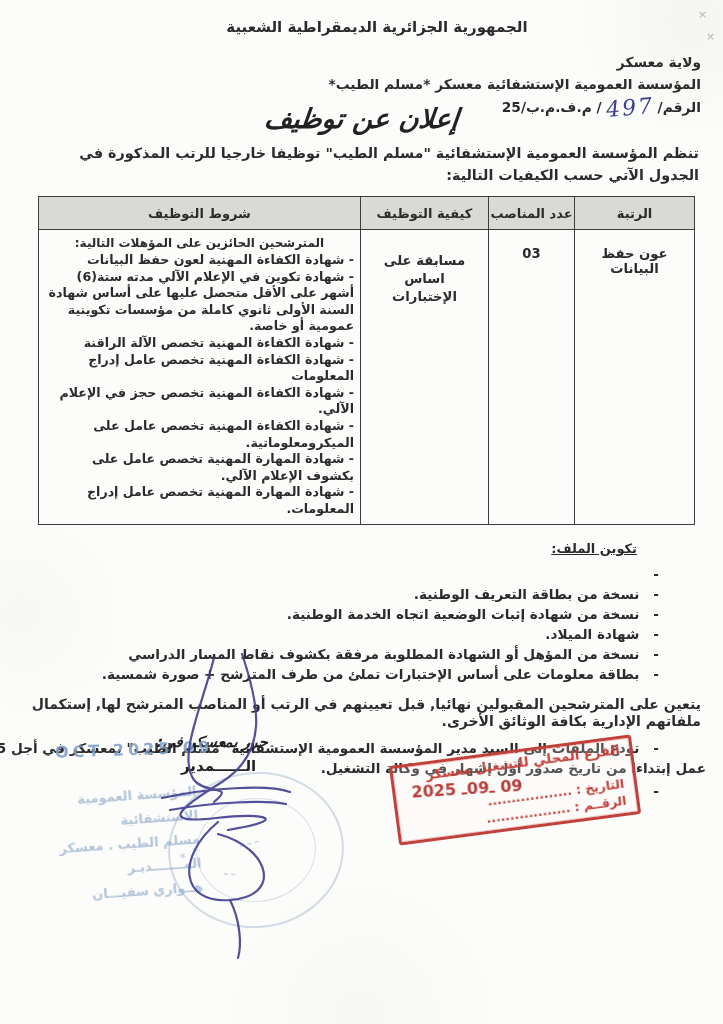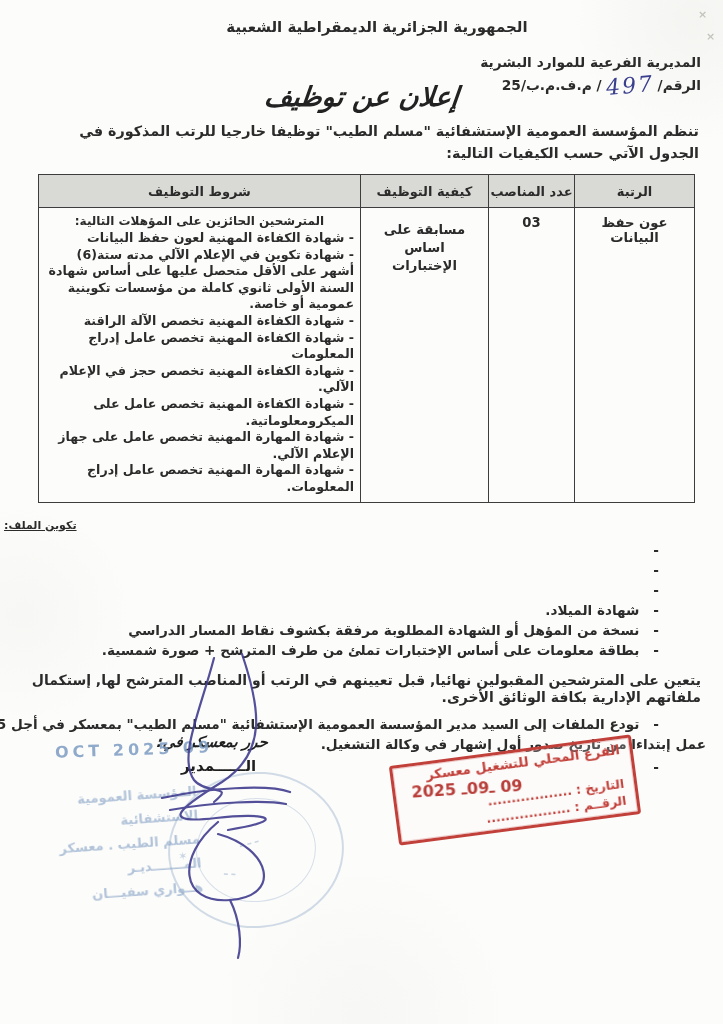--- a/index.html
+++ b/index.html
@@ -36,28 +36,28 @@
   }
   .intro{margin:8px 24px 0 26px;font-weight:700;font-size:14.3px;line-height:22px;text-align:right;}
   table.jobs{
     border-collapse:collapse;margin:10px 28px 0 38px;width:657px;
     table-layout:fixed;
   }
   table.jobs th,table.jobs td{border:1.6px solid #3d3d3d;}
   table.jobs th{
     background:#d9d9d5;font-size:13px;font-weight:700;height:30px;text-align:center;
   }
-  td.cell-top{vertical-align:top;text-align:center;font-weight:700;font-size:13.2px;padding-top:7px;}
+  td.cell-top{vertical-align:top;text-align:center;font-weight:700;font-size:13.2px;padding-top:16px;}
   td.cond{vertical-align:top;padding:5px 6px 6px 6px;height:190px;}
   .cond-intro{text-align:center;font-weight:700;font-size:12px;line-height:17px;}
   .cond-item{text-align:right;font-weight:700;font-size:12.6px;line-height:16.6px;}
   .method-text{display:block;width:110px;margin:6px auto 0 auto;line-height:18px;}
   .file-heading{
-    margin:16px 86px 0 4px;font-weight:700;font-size:11px;text-decoration:underline;
-    text-align:left;
+    margin:16px 86px 0 10px;font-weight:700;font-size:13px;text-decoration:underline;
+    text-align:right;
   }
   .file-list{margin:8px 0 0 0;padding:0 64px 0 0;}
   .dash-row{display:flex;gap:14px;font-weight:700;font-size:13.6px;line-height:20px;text-align:right;}
   .dash-row .dash{flex:0 0 auto;}
   .note1{margin:12px 22px 0 24px;font-weight:700;font-size:14px;line-height:17.5px;text-align:right;}
   .deposit-wrap{margin-top:7px;}
   .deposit-line1{white-space:nowrap;}
   .deposit-line2{padding:0 17px 0 0;font-weight:700;font-size:13.6px;line-height:20px;text-align:right;}
   .warning-row{margin-top:3px;}
   .u{text-decoration:underline;}
@@ -114,21 +114,22 @@
 <div class="page">
 
   <span class="corner-mark" style="left:698px;top:8px;">×</span>
   <span class="corner-mark" style="left:706px;top:30px;">×</span>
 
   <div class="head-top">
     <div class="center-line">الجمهورية الجزائرية الديمقراطية الشعبية</div>
   </div>
 
   <div class="letterhead">
-    <div>المديرية الفرعية للموارد البشرية</div>
+    <div>ولاية معسكر</div>
+    <div>المؤسسة العمومية الإستشفائية معسكر *مسلم الطيب*</div>
     <div class="ref-line">
       <span>الرقم/</span>
       <span class="handwritten-number">497</span>
       <span>/ م.ف.م.ب/25</span>
     </div>
   </div>
 
   <div class="doc-title">إعلان عن توظيف</div>
 
   <div class="intro">تنظم المؤسسة العمومية الإستشفائية "مسلم الطيب" توظيفا خارجيا للرتب المذكورة في الجدول الآتي حسب الكيفيات التالية:</div>
@@ -154,37 +155,39 @@
         <span class="method-text">مسابقة على اساس الإختبارات</span>
       </td>
       <td class="cond">
         <div class="cond-intro">المترشحين الحائزين على المؤهلات التالية:</div>
         <div class="cond-item">- شهادة الكفاءة المهنية لعون حفظ البيانات</div>
         <div class="cond-item">- شهادة تكوين في الإعلام الآلي مدته ستة(6) أشهر على الأقل متحصل عليها على أساس شهادة السنة الأولى ثانوي كاملة من مؤسسات تكوينية عمومية أو خاصة.</div>
         <div class="cond-item">- شهادة الكفاءة المهنية تخصص الآلة الراقنة</div>
         <div class="cond-item">- شهادة الكفاءة المهنية تخصص عامل إدراج المعلومات</div>
         <div class="cond-item">- شهادة الكفاءة المهنية تخصص حجز في الإعلام الآلي.</div>
         <div class="cond-item">- شهادة الكفاءة المهنية تخصص عامل على الميكرومعلوماتية.</div>
-        <div class="cond-item">- شهادة المهارة المهنية تخصص عامل على جهاز الإعلام الآلي.</div>
+        <div class="cond-item">- شهادة المهارة المهنية تخصص عامل على بكشوف الإعلام الآلي.</div>
         <div class="cond-item">- شهادة المهارة المهنية تخصص عامل إدراج المعلومات.</div>
       </td>
     </tr>
   </tbody>
     </table>
 
   <div class="file-heading">تكوين الملف:</div>
   <div class="file-list">
     <div class="dash-row">
       <span class="dash">-</span>
     </div>
     <div class="dash-row">
       <span class="dash">-</span>
-    </div>
-    <div class="dash-row">
-      <span class="dash">-</span>
+      <span>نسخة من بطاقة التعريف الوطنية.</span>
+    </div>
+    <div class="dash-row">
+      <span class="dash">-</span>
+      <span>نسخة من شهادة إثبات الوضعية اتجاه الخدمة الوطنية.</span>
     </div>
     <div class="dash-row">
       <span class="dash">-</span>
       <span>شهادة الميلاد.</span>
     </div>
     <div class="dash-row">
       <span class="dash">-</span>
       <span>نسخة من المؤهل أو الشهادة المطلوبة مرفقة بكشوف نقاط المسار الدراسي</span>
     </div>
     <div class="dash-row">

